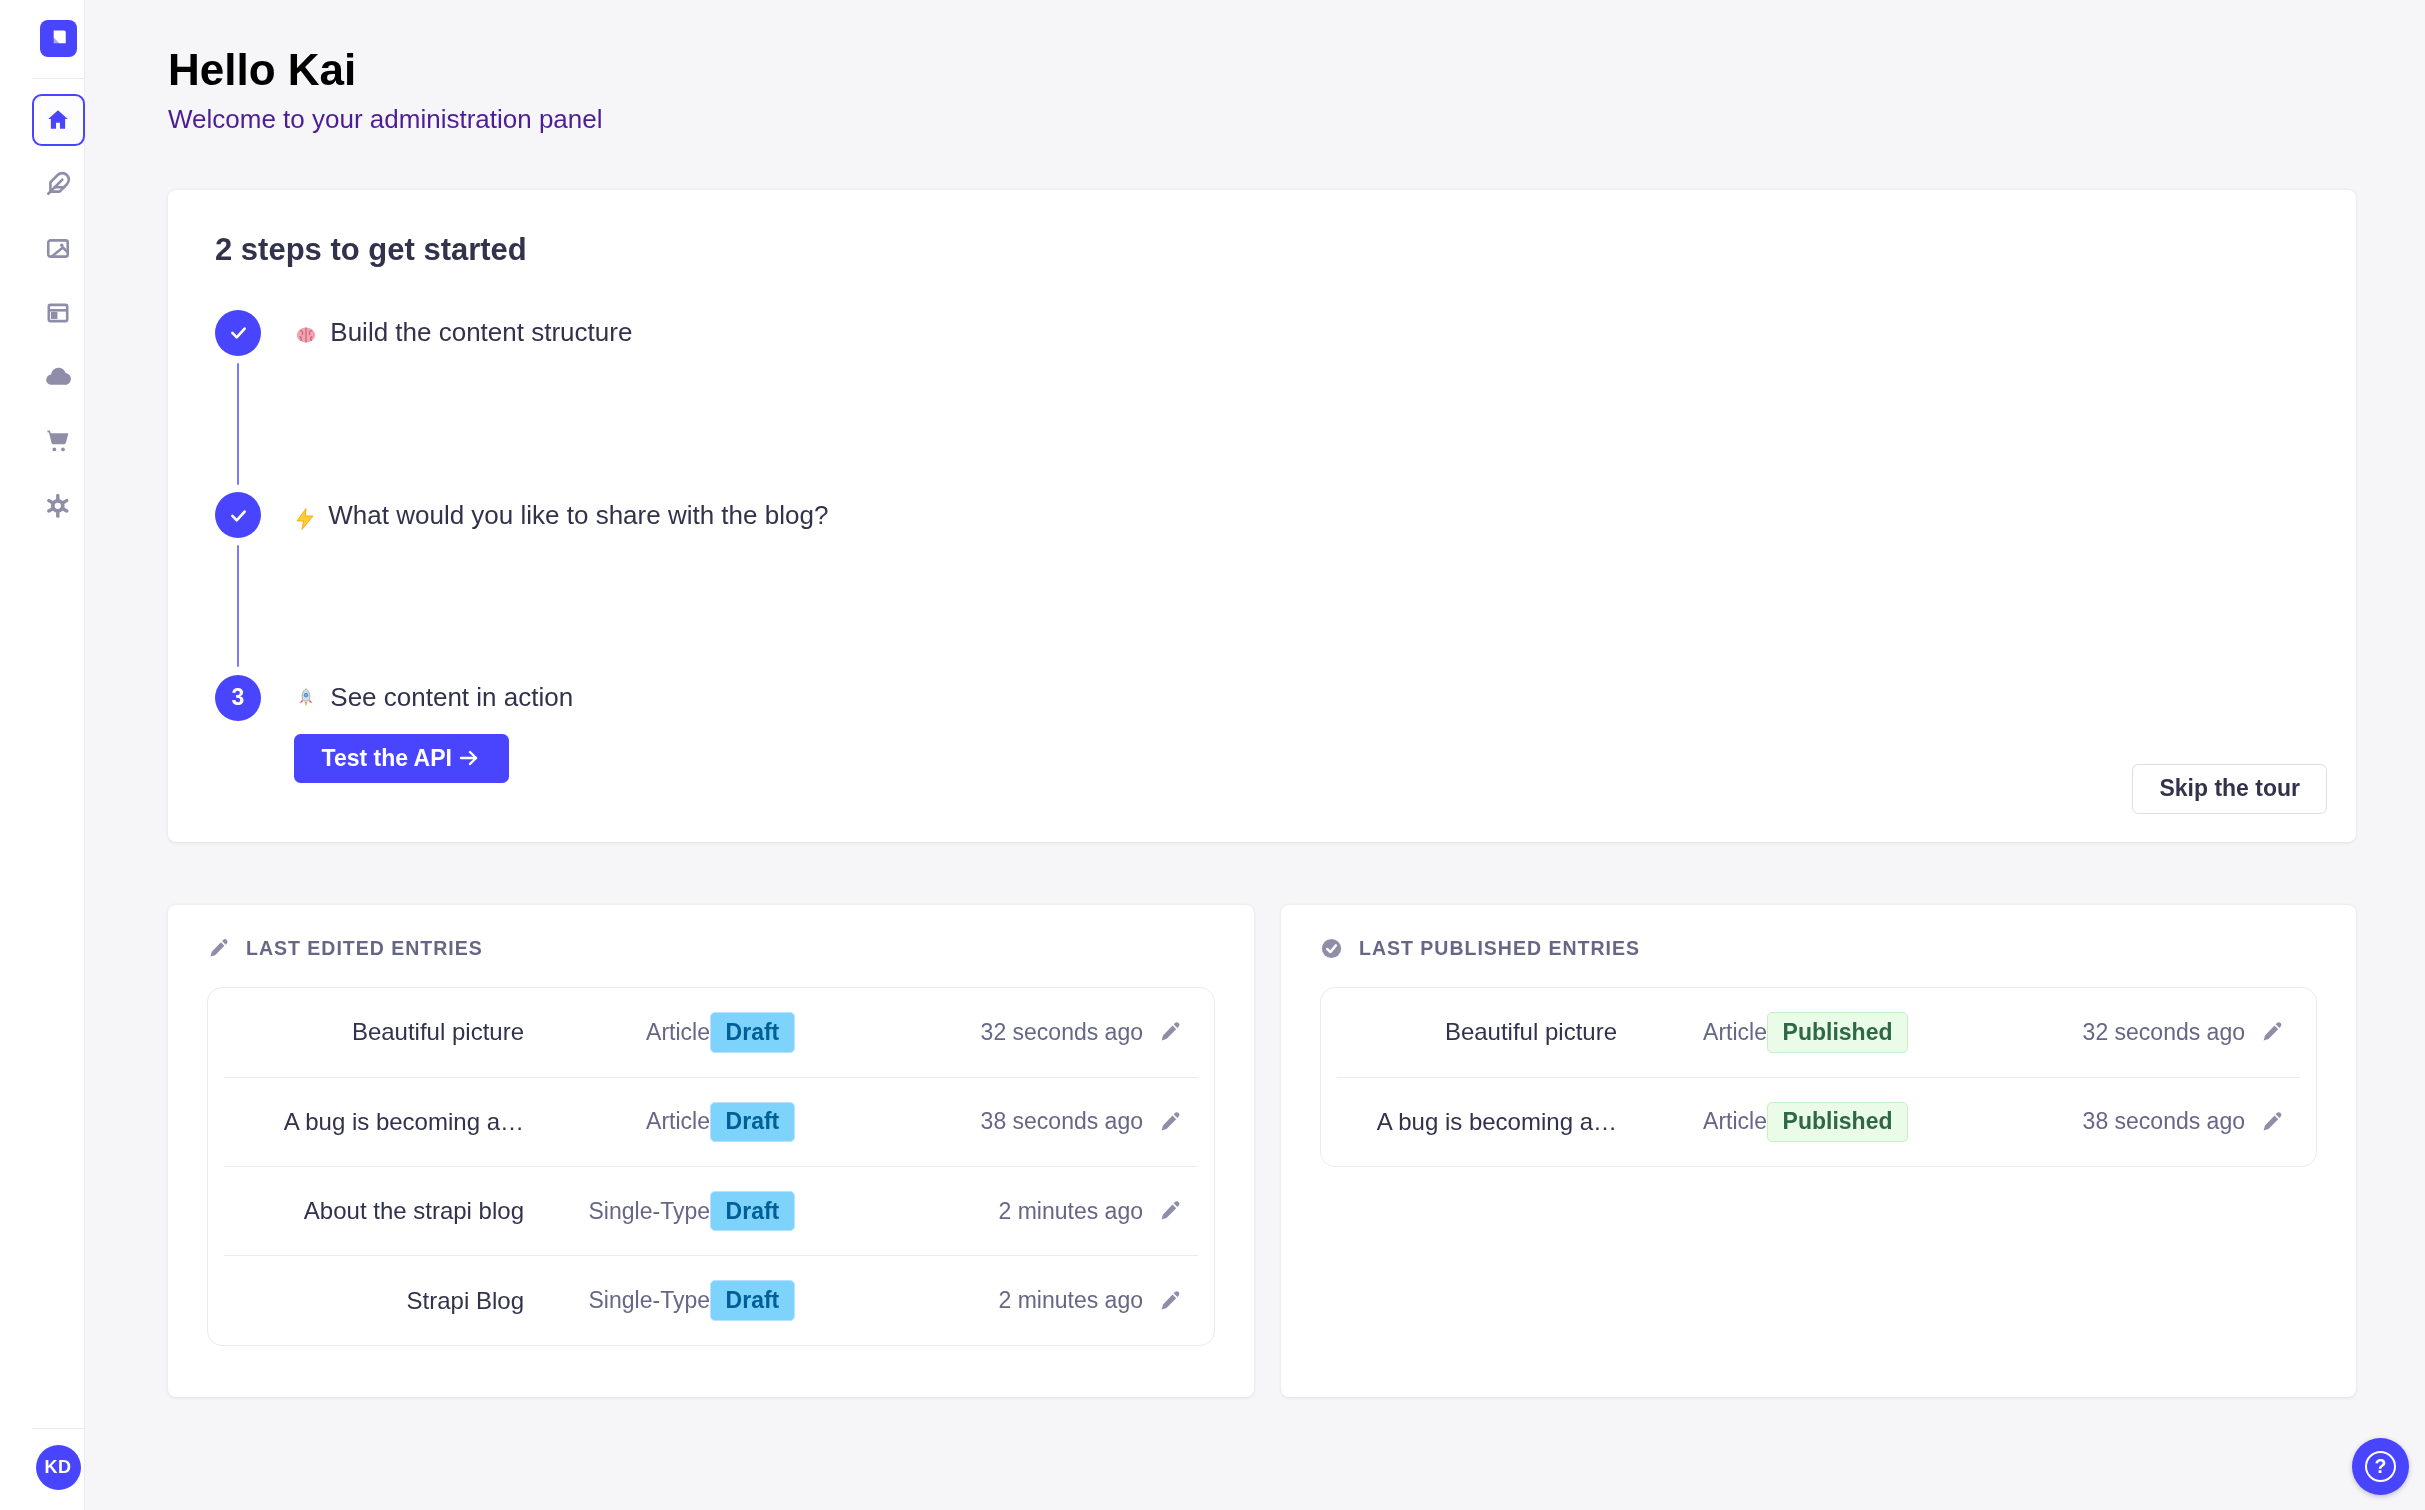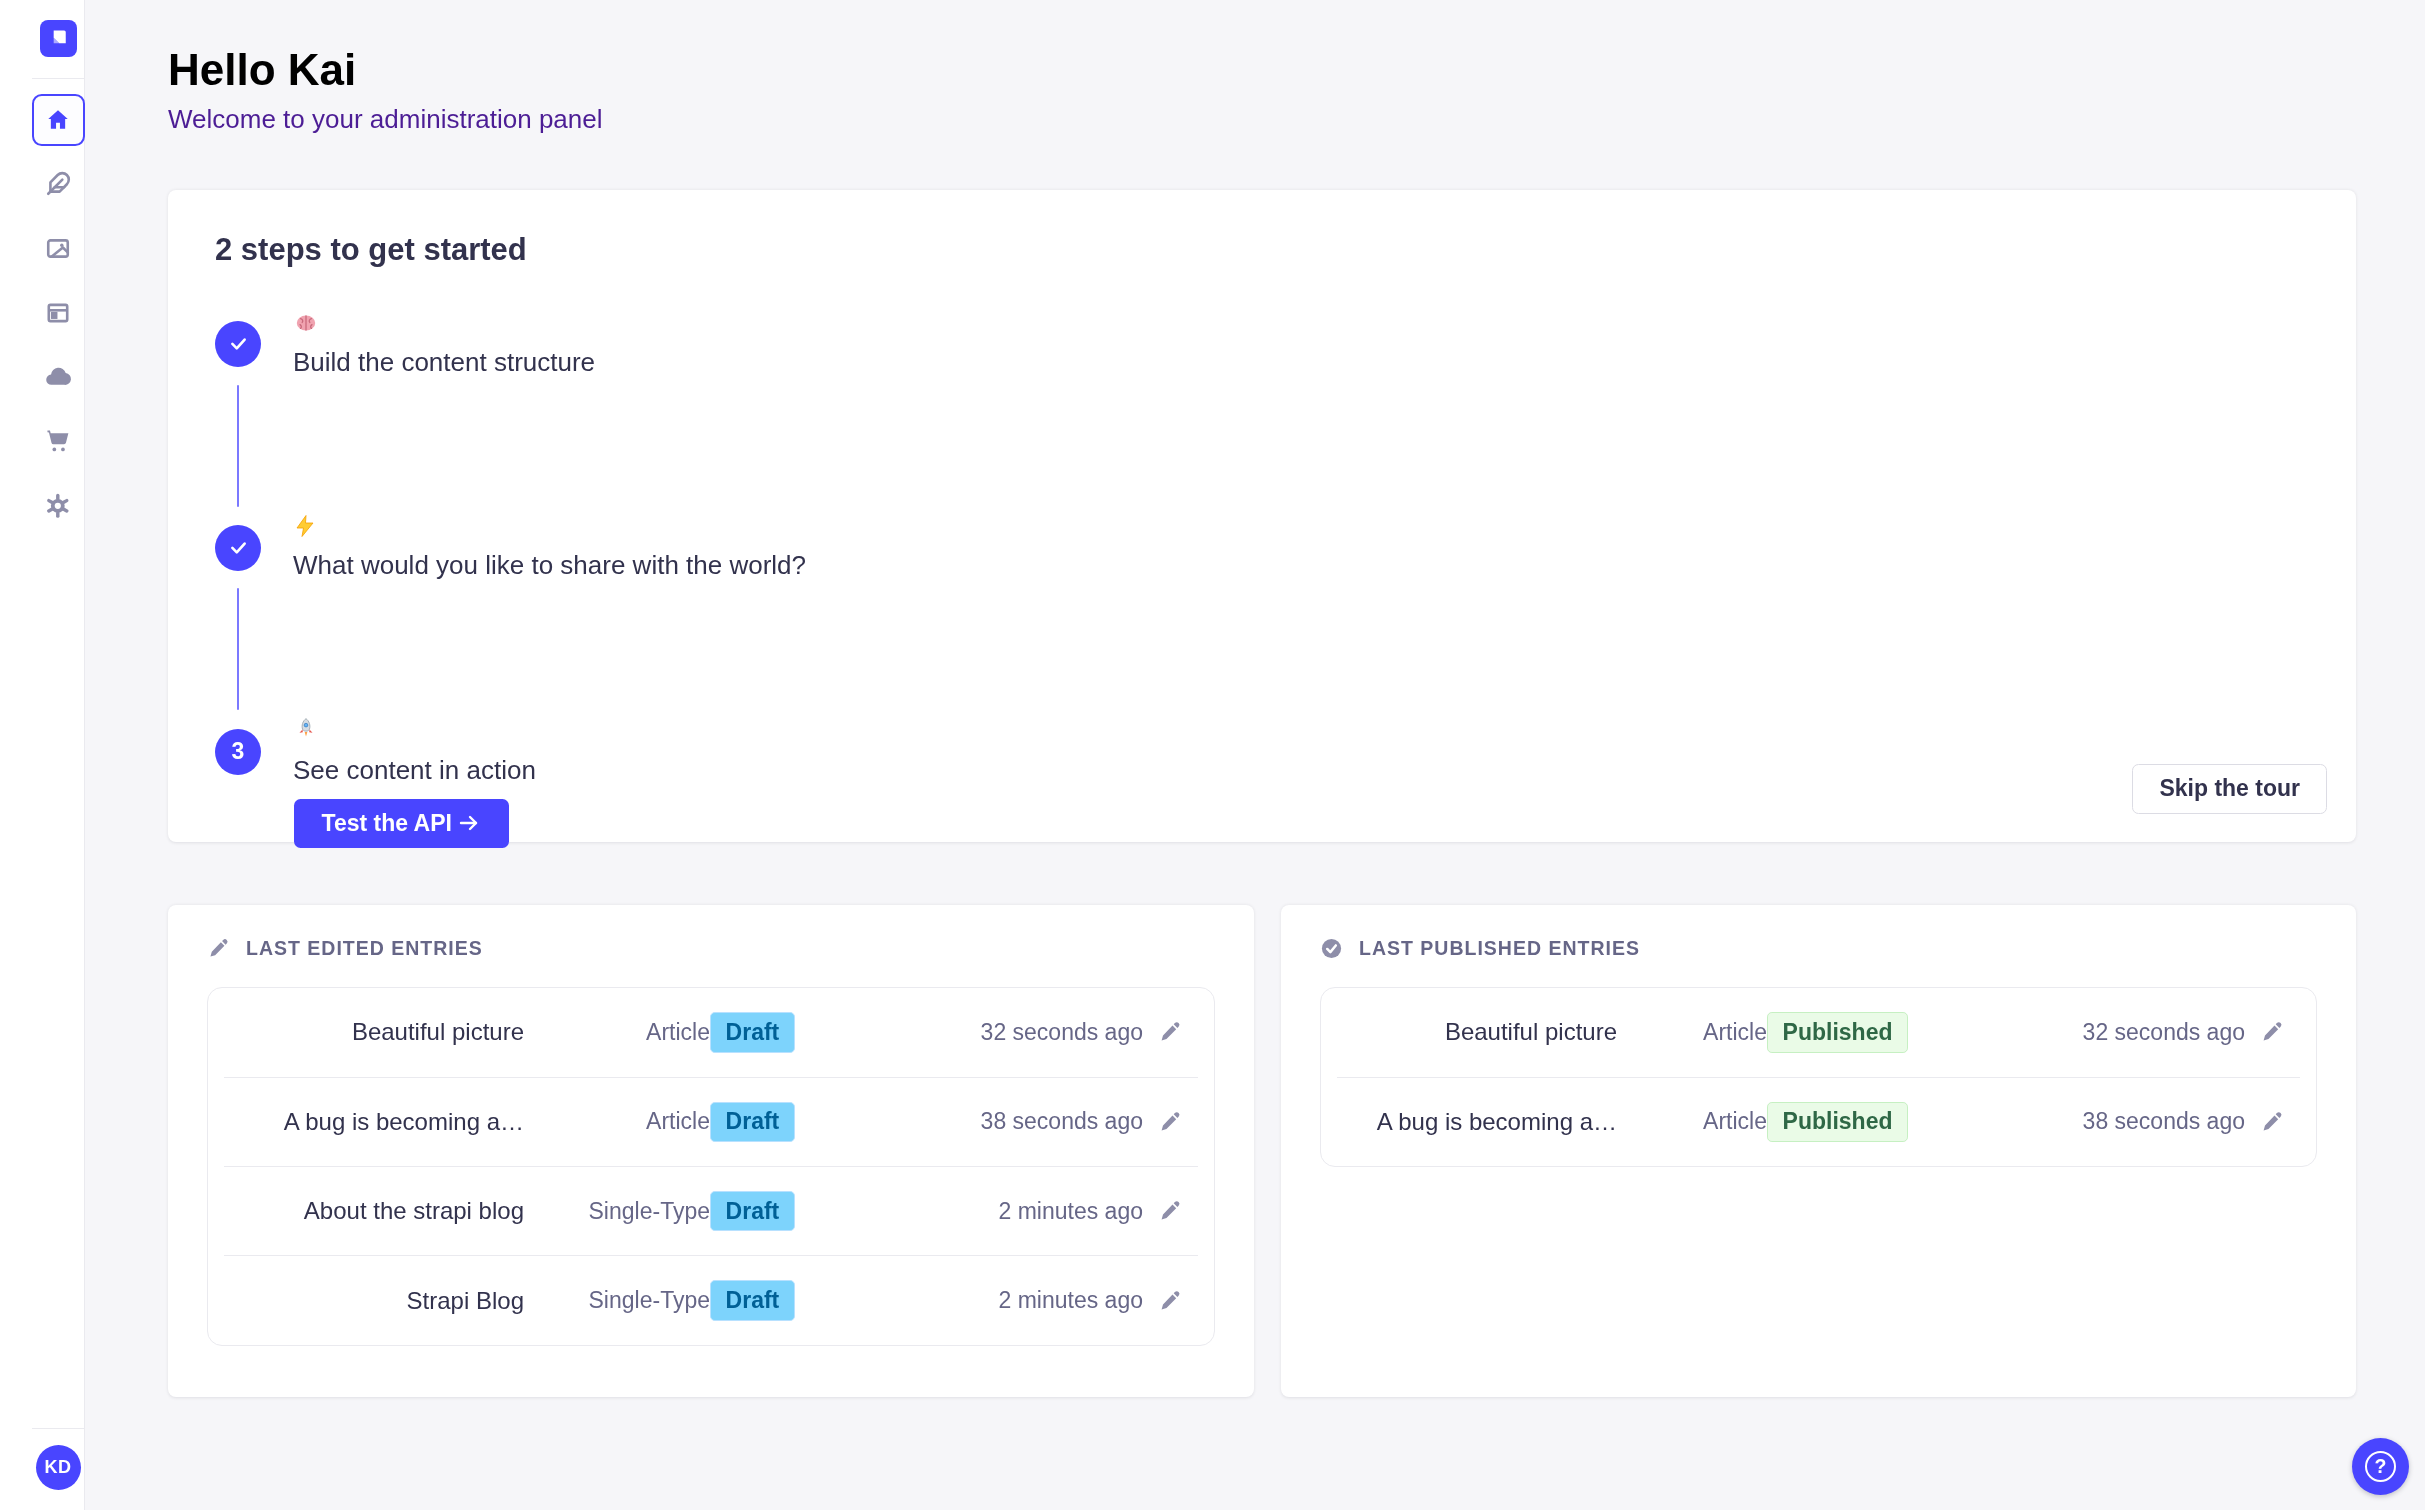--- a/index.html
+++ b/index.html
@@ -54,21 +54,21 @@
 
   
   .tour-card { margin-top:55px; height:652px; padding:42px 47px; position:relative; }
   .tour-title { font-size:31px; font-weight:bold; color:#32324d; }
   .steps { margin-top:42px; }
   .step { display:flex; align-items:center; }
   .bullet {
     width:46px; height:46px; border-radius:50%; background:#4945ff; flex:none;
     display:grid; place-items:center; color:#fff; font-size:23px; font-weight:600;
   }
-  .step-label { margin-left:32px; display:flex; align-items:flex-start; gap:11.3px;flex-direction:column; }
+  .step-label { margin-left:32px; display:flex; align-items:flex-end; gap:11.3px; }
   .step-text { font-size:26px; font-weight:500; color:#32324d; }
   .connector { width:2.4px; height:122px; border-radius:1.6px; background:#7b79ff; margin:7.3px 0 7.3px 22px; }
   .cta-row { margin:13px 0 0 79px; }
   .cta-btn {
     display:inline-flex; align-items:center; gap:5px;
     background:#4945ff; color:#ffffff; border:none; border-radius:6.5px;
     height:49px; padding:0 27.6px; font-size:23px; font-weight:bold; cursor:pointer;
     font-family:"Liberation Sans", sans-serif;
   }
   .skip-btn {
@@ -221,21 +221,21 @@
         <div class="step">
           <div class="bullet">
             <svg width="21" height="21" viewBox="0 0 24 24" fill="none" stroke="#ffffff" stroke-width="3" stroke-linecap="round" stroke-linejoin="round">
                 <polyline points="5 12.5 10 17.5 19 7.5"></polyline>
               </svg>
           </div>
           <div class="step-label">
             <svg width="24" height="24" viewBox="0 0 24 24">
               <polygon points="13 1.5 4 14 10.5 14 9 22.5 20 9 12.5 9" fill="#ffcc33" stroke="#f59f00" stroke-width="0.8"></polygon>
             </svg>
-            <span class="step-text">What would you like to share with the world?</span>
+            <span class="step-text">What would you like to share with the blog?</span>
           </div>
         </div>
 
         <div class="connector"></div>
 
         <div class="step">
           <div class="bullet">
             <span>3</span>
           </div>
           <div class="step-label">

